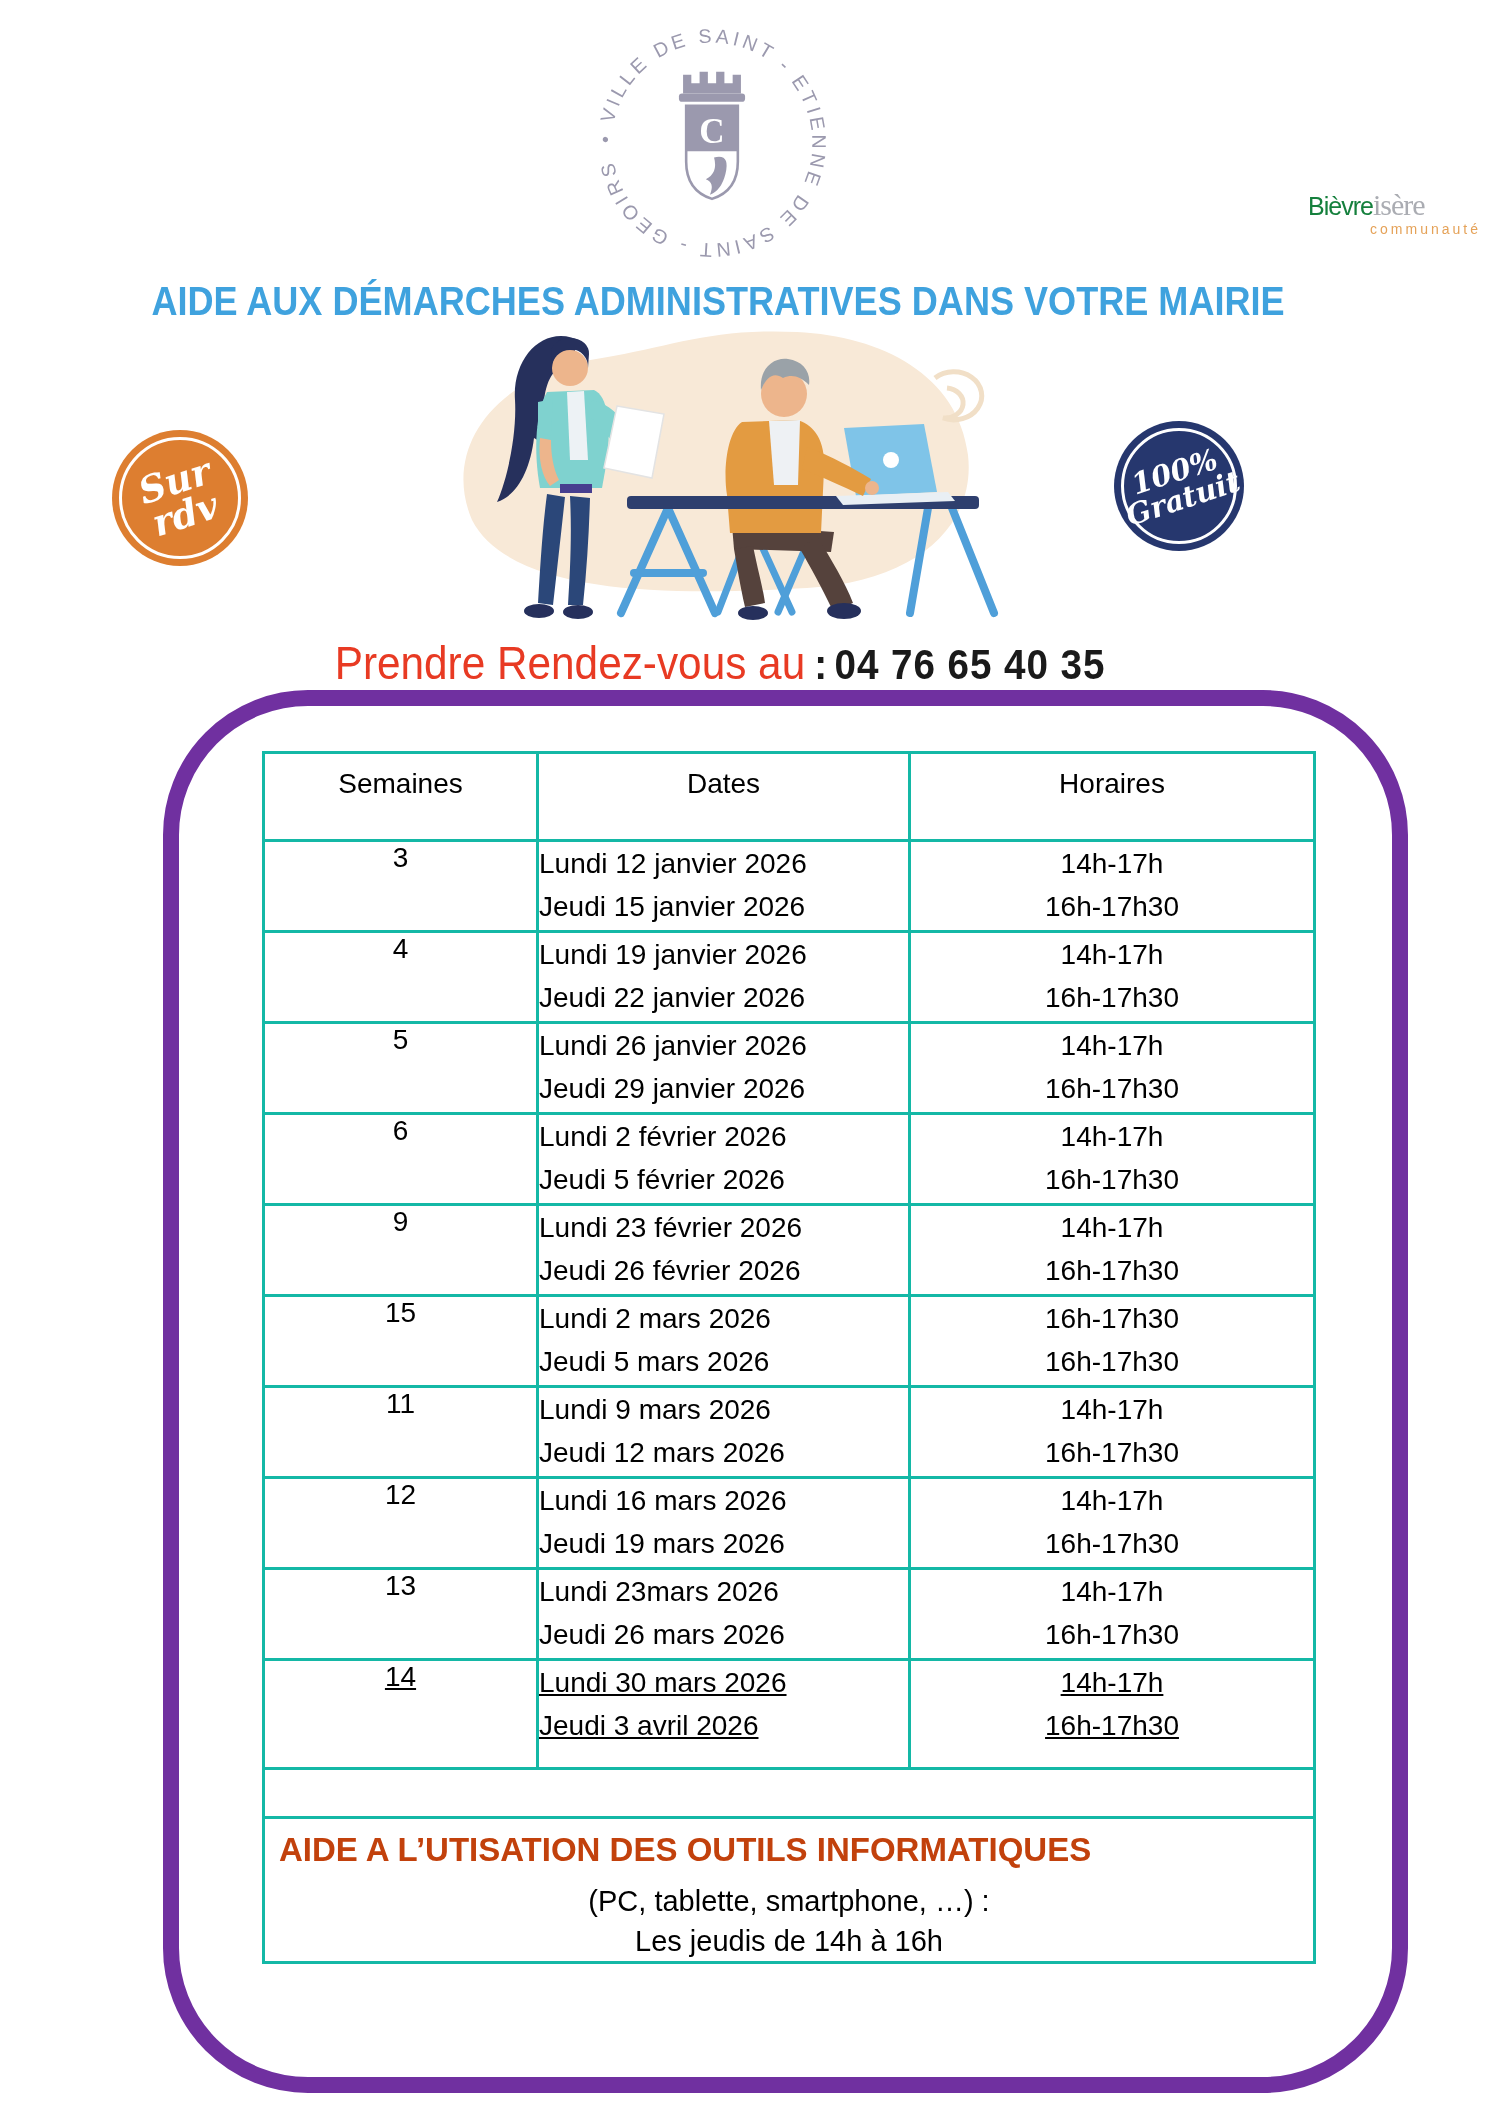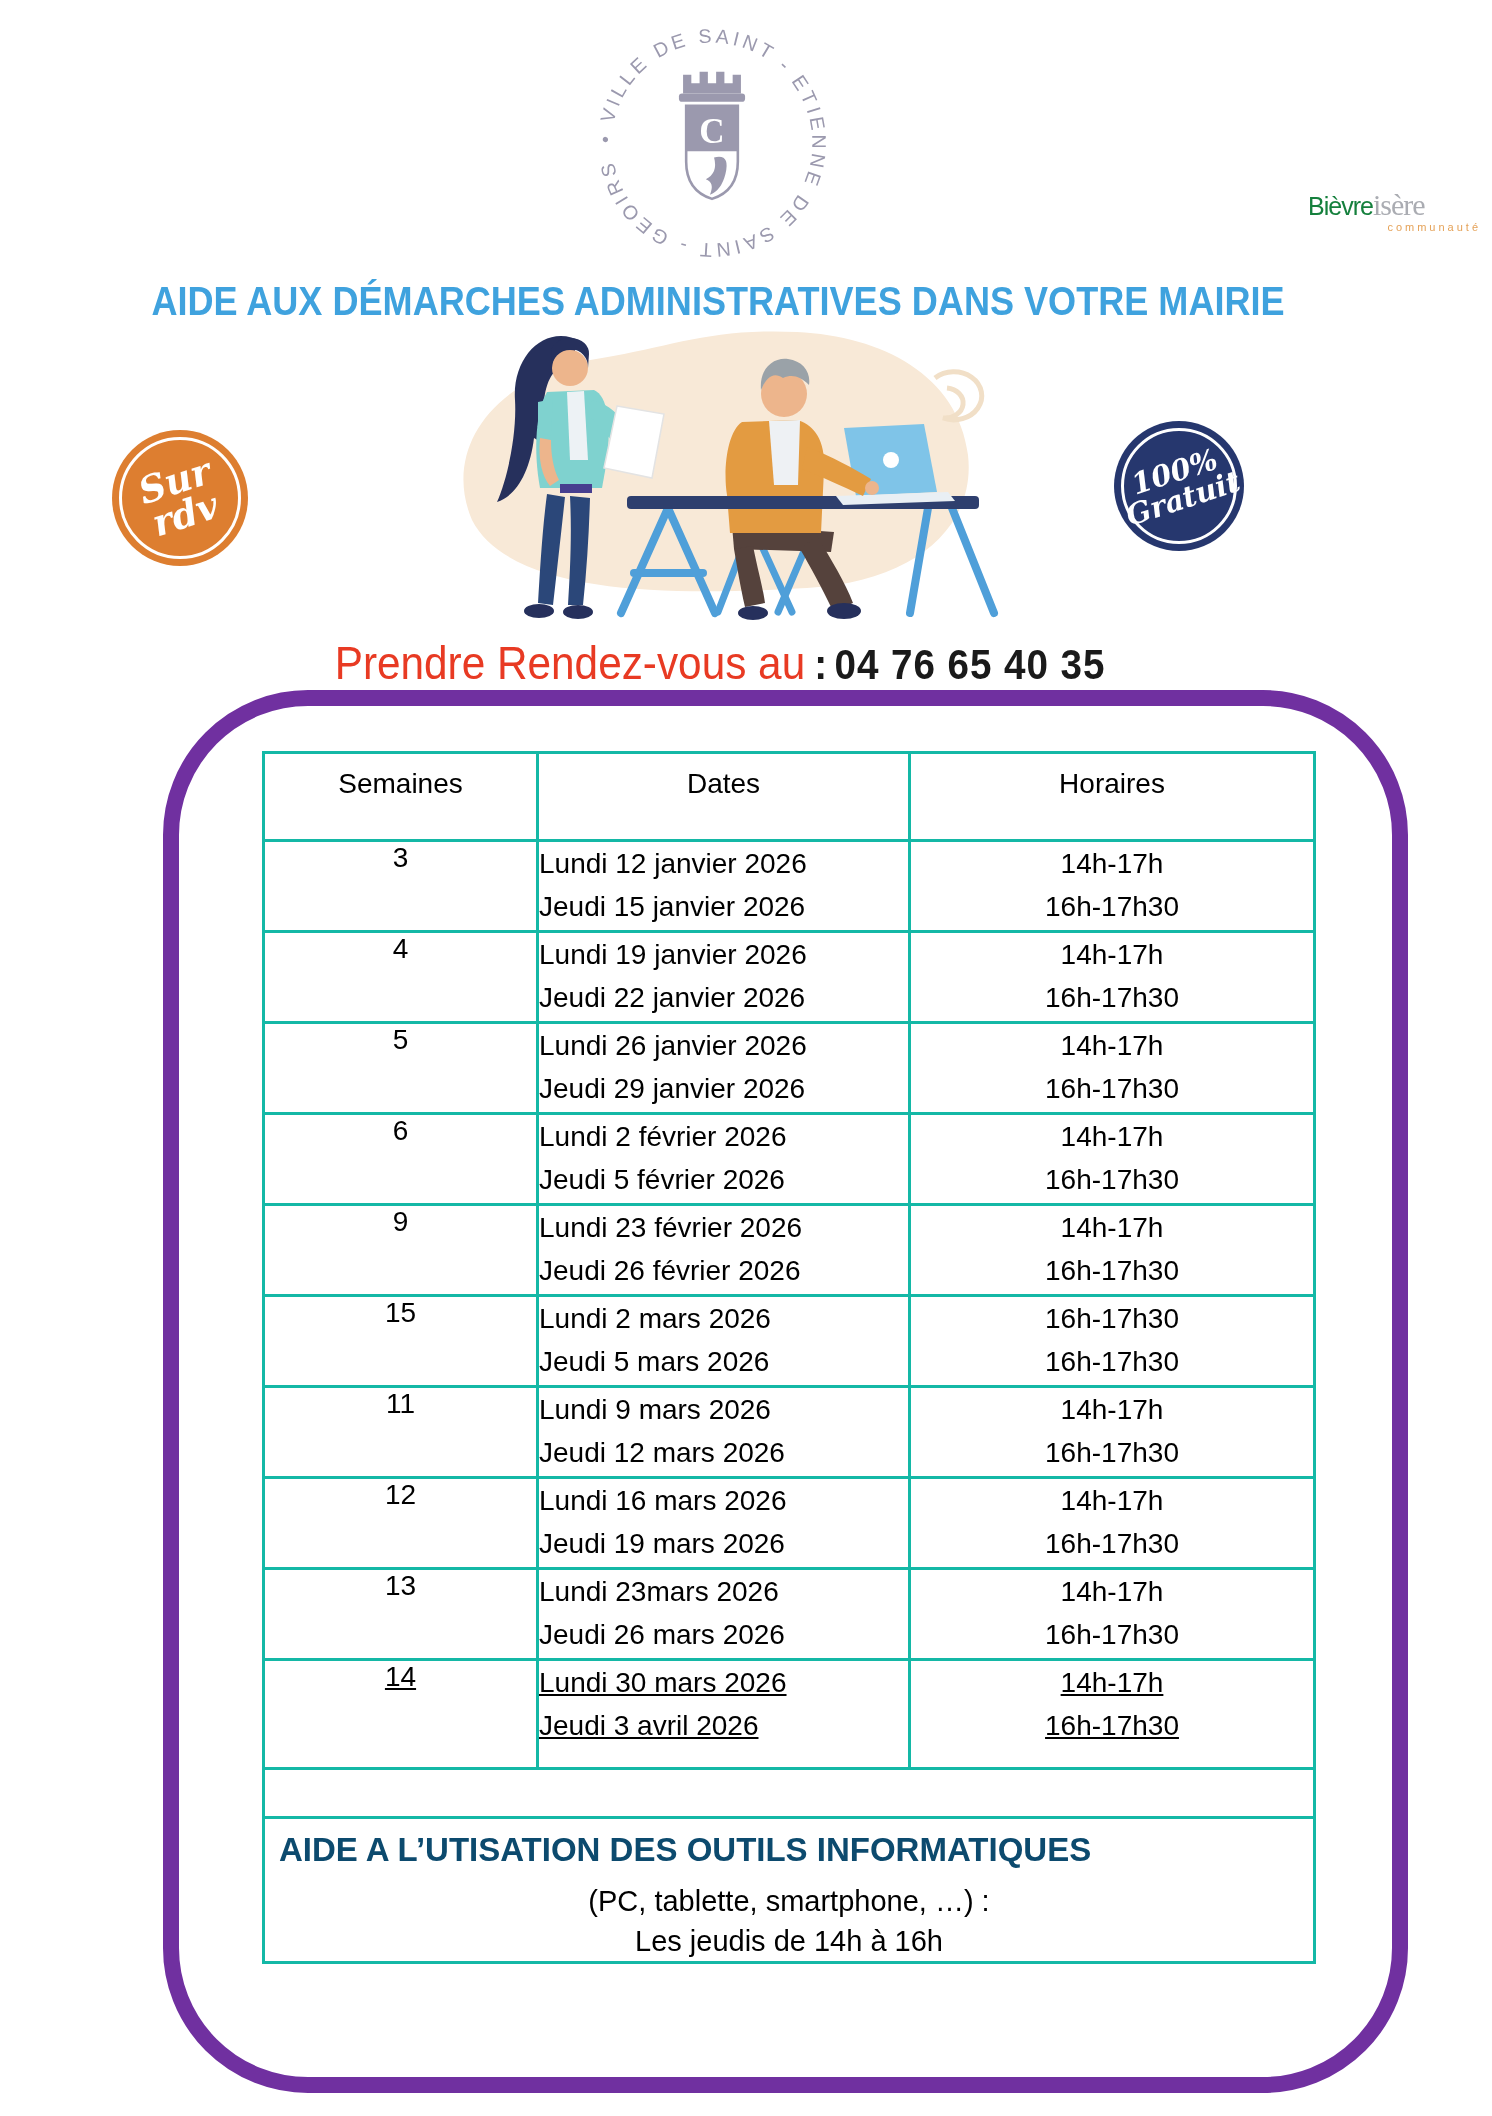--- a/index.html
+++ b/index.html
@@ -5,21 +5,21 @@
   html,body{margin:0;padding:0;background:#fff;}
   #page{
     position:relative; width:1492px; height:2116px; background:#ffffff;
     font-family:"Liberation Sans", sans-serif; overflow:hidden;
   }
   
   #seal{position:absolute; left:588px; top:16px; width:248px; height:250px;}
   #brand{position:absolute; left:1308px; top:190px; width:175px; text-align:left; line-height:1;}
   #brand .b1{font-weight:normal; font-size:25px; color:#15803d; letter-spacing:-1px;}
   #brand .b2{font-family:"Liberation Serif", serif; font-size:30px; color:#aaacb2; letter-spacing:-1px;}
-  #brand .b3{display:block; text-align:right; font-size:11px; color:#e5a258; letter-spacing:3px; margin-top:2px; padding-right:2px;}
+  #brand .b3{display:block; text-align:right; font-size:14px; color:#e5a258; letter-spacing:3px; margin-top:2px; padding-right:2px;}
   #title{
     position:absolute; left:0; right:56px; top:278px; text-align:center;
     color:#3fa2de; font-weight:bold; font-size:41px; white-space:nowrap;
     transform:scaleX(0.88);
   }
   
   .badge{position:absolute; border-radius:50%;}
   .badge .ring{position:absolute; inset:7px; border:3px solid #ffffff; border-radius:50%;}
   .badge .btxt{
     position:absolute; inset:0; display:flex; flex-direction:column; justify-content:center; align-items:center;
@@ -55,21 +55,21 @@
   }
   tr.data-row{height:91px;}
   tr.data-row.tall{height:109px;text-decoration:underline;}
   td.c-week{text-align:center; vertical-align:top; padding-top:9px;}
   td.c-dates{vertical-align:top; padding:7px 4px 0 16px;}
   td.c-hours{text-align:center; vertical-align:top; padding-top:7px;}
   td.c-dates div, td.c-hours div{line-height:43px; white-space:nowrap;}
   tr.empty-row td{height:49px;}
   tr.footer-row td{height:135px; vertical-align:top;}
   .f-heading{
-    color:#0c4a6e; font-weight:bold; font-size:33px; text-align:left;
+    color:#c2410c; font-weight:bold; font-size:33px; text-align:left;
     padding:12px 0 0 14px; white-space:nowrap;
   }
   .f-line{font-size:29px; text-align:center; line-height:40px;}
   .f-line.first{margin-top:12px;}
 </style>
 </head>
 <body>
 
 <div id="page">
 

